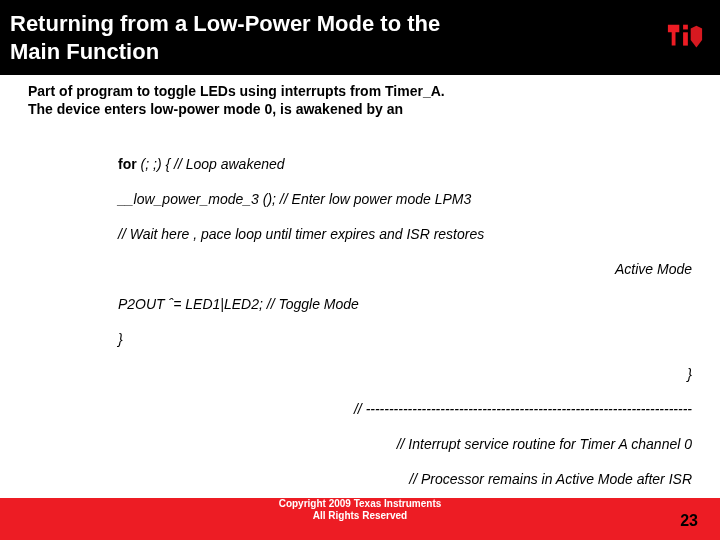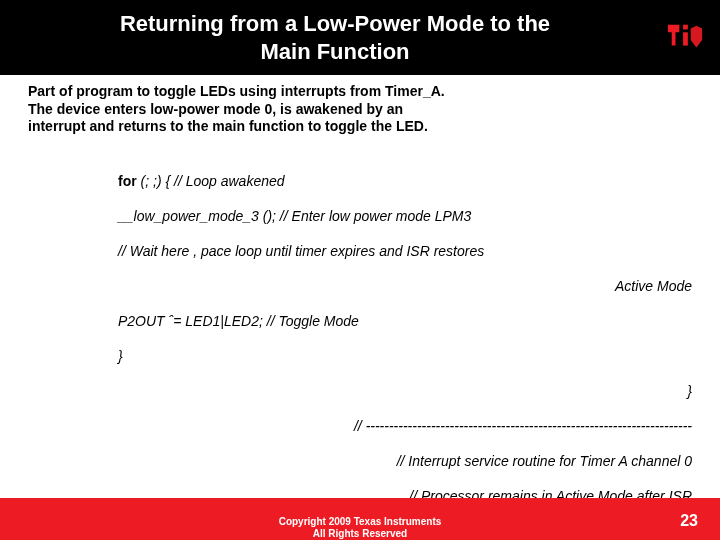--- a/index.html
+++ b/index.html
@@ -7,21 +7,21 @@
     width: 720px;
     height: 540px;
     background: #fff;
     font-family: Verdana, Geneva, sans-serif;
     position: relative;
     overflow: hidden;
   }
   .title-bar {
     background: #000;
     color: #fff;
-    text-align: center;
+    text-align: left;
     font-weight: bold;
     font-size: 22px;
     line-height: 1.25;
     padding: 10px 60px 10px 10px;
     position: relative;
   }
   .ti-logo {
     position: absolute;
     right: 16px;
     top: 50%;
@@ -50,30 +50,30 @@
   .indent0 { padding-left: 0; display: block; text-align: right; }
   .footer {
     position: absolute;
     left: 0; right: 0; bottom: 0;
     height: 42px;
     background: #ed1c24;
     color: #fff;
     font-size: 10px;
     font-weight: bold;
     display: flex;
-    align-items: flex-end;
+    align-items: flex-start;
     justify-content: center;
     text-align: center;
   }
   .footer-inner { line-height: 1.2; }
   .page-num {
     position: absolute;
     right: 22px;
     bottom: 10px;
-    color: #ffffff;
+    color: #000000;
     font-size: 16px;
   }
 </style>
 </head>
 <body>
 
 <div class="title-bar">
   <div>Returning from a Low-Power Mode to the</div>
   <div>Main Function</div>
   <svg class="ti-logo" viewBox="0 0 40 32">
@@ -81,21 +81,20 @@
     <rect fill="#ed1c24" x="18" y="2" width="5" height="5"></rect>
     <rect fill="#ed1c24" x="18" y="10" width="5" height="14"></rect>
     <path fill="#ed1c24" d="M26 6 l6 -3 l6 3 v12 l-6 8 l-6 -8 z" opacity="0.9"></path>
   </svg>
 </div>
 
 <div class="content">
   <div class="intro">
     <div>Part of program to toggle LEDs using interrupts from Timer_A.</div>
     <div>The device enters low-power mode 0, is awakened by an</div>
-    <div>interrupt and returns to the main function to toggle the LED.</div>
   </div>
 
   <div class="code">
 <span class="indent1"><span class="kw">for</span><span> (; ;) { // Loop awakened</span></span>
 <span class="indent1">__low_power_mode_3 (); // Enter low power mode LPM3</span>
 <span class="indent1">// Wait here , pace loop until timer expires and ISR restores</span>
 <span class="indent0">Active Mode</span>
 <span class="indent1">P2OUT ˆ= LED1|LED2; // Toggle Mode</span>
 <span class="indent1">}</span>
 <span class="indent0">}</span>

